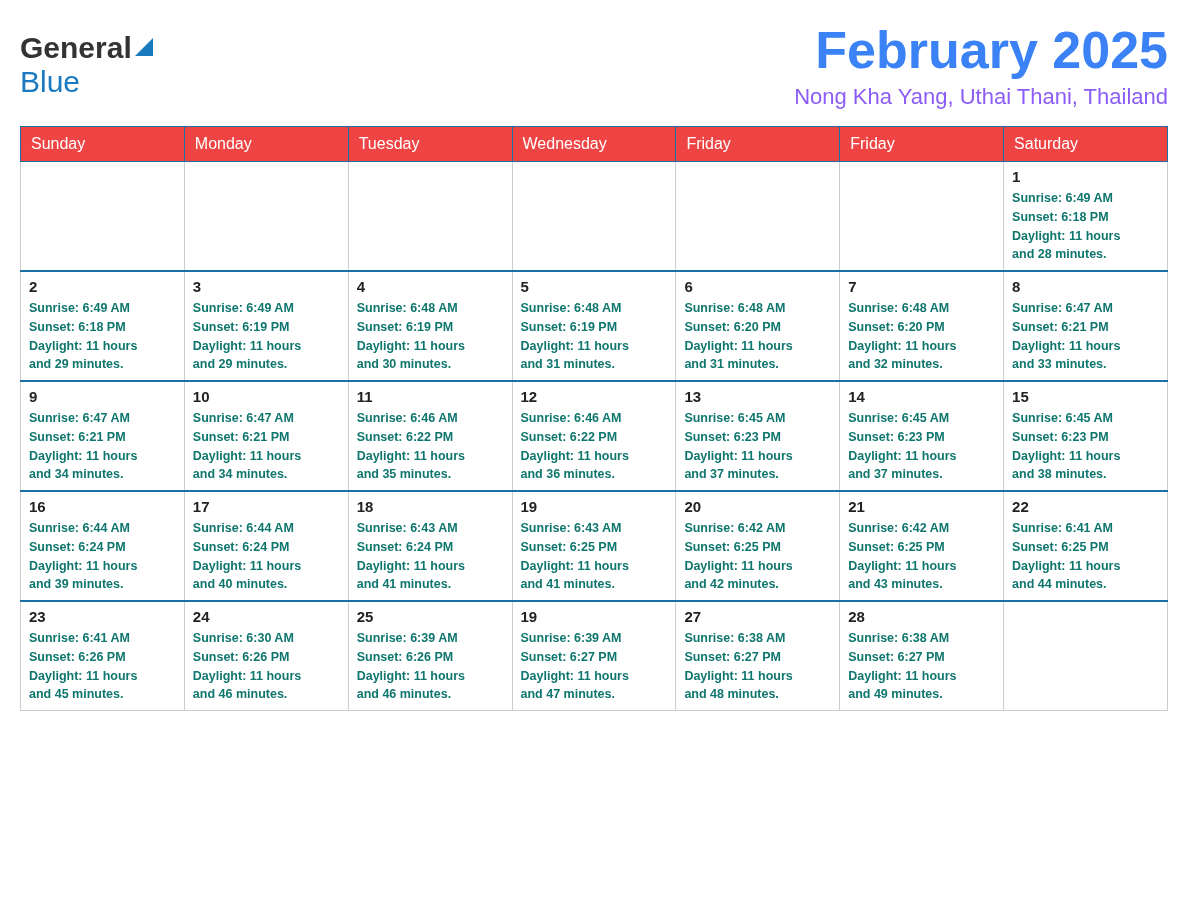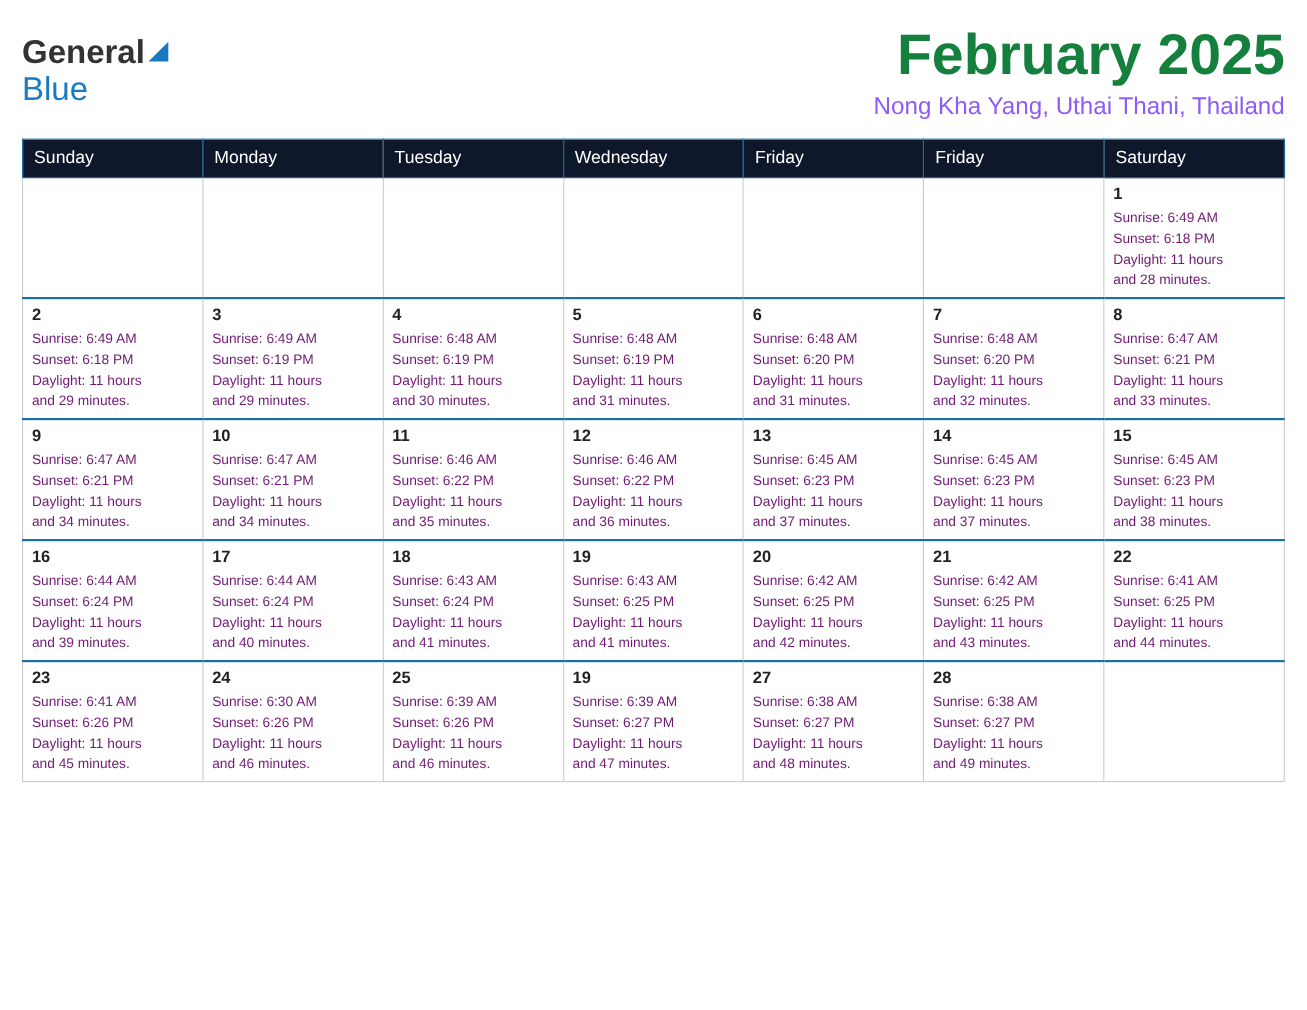--- a/index.html
+++ b/index.html
@@ -1,45 +1,45 @@
 <!DOCTYPE html>
 <html><head>
   <meta charset="utf-8">
   <style>
     * { box-sizing: border-box; margin: 0; padding: 0; }
     body { font-family: Arial, sans-serif; background: #fff; padding: 20px; width: 1188px; min-height: 918px; }
 
     .header { display: flex; justify-content: space-between; align-items: center; margin-bottom: 16px; }
 
     .title-section { text-align: right; }
-    .month-title { font-size: 52px; font-weight: bold; color: #15803d; }
+    .month-title { font-size: 52px; font-weight: bold; color: #3b82f6; }
     .location { font-size: 22px; color: #8b5cf6; margin-top: 4px; }
 
     .calendar { width: 100%; border-collapse: collapse; }
     .calendar th {
-      background-color: #0f172a;
+      background-color: #ef4444;
       color: #fff;
       font-size: 16px;
       font-weight: normal;
       padding: 8px 10px;
       text-align: left;
       border: 1px solid #1a6fa3;
     }
     .calendar td {
       vertical-align: top;
       border: 1px solid #ccc;
       padding: 6px 8px;
       width: 14.28%;
       min-height: 100px;
       font-size: 13px;
       color: #333;
     }
     .calendar td.empty { background: #fff; }
     .day-num { font-size: 15px; font-weight: bold; color: #222; margin-bottom: 4px; }
-    .day-info { font-size: 12.5px; color: #701a75; line-height: 1.5; }
+    .day-info { font-size: 12.5px; color: #0f766e; line-height: 1.5; font-weight: bold; }
 
     .row-separator td { border-top: 2px solid #1a6fa3; }
 
     
     .logo-container { display: flex; align-items: center; }
     .logo-blue { color: #1a7abf; font-weight: normal; font-size: 30px; }
     .logo-dark { color: #333; font-weight: bold; font-size: 30px; }
   </style>
 </head>
 <body>

